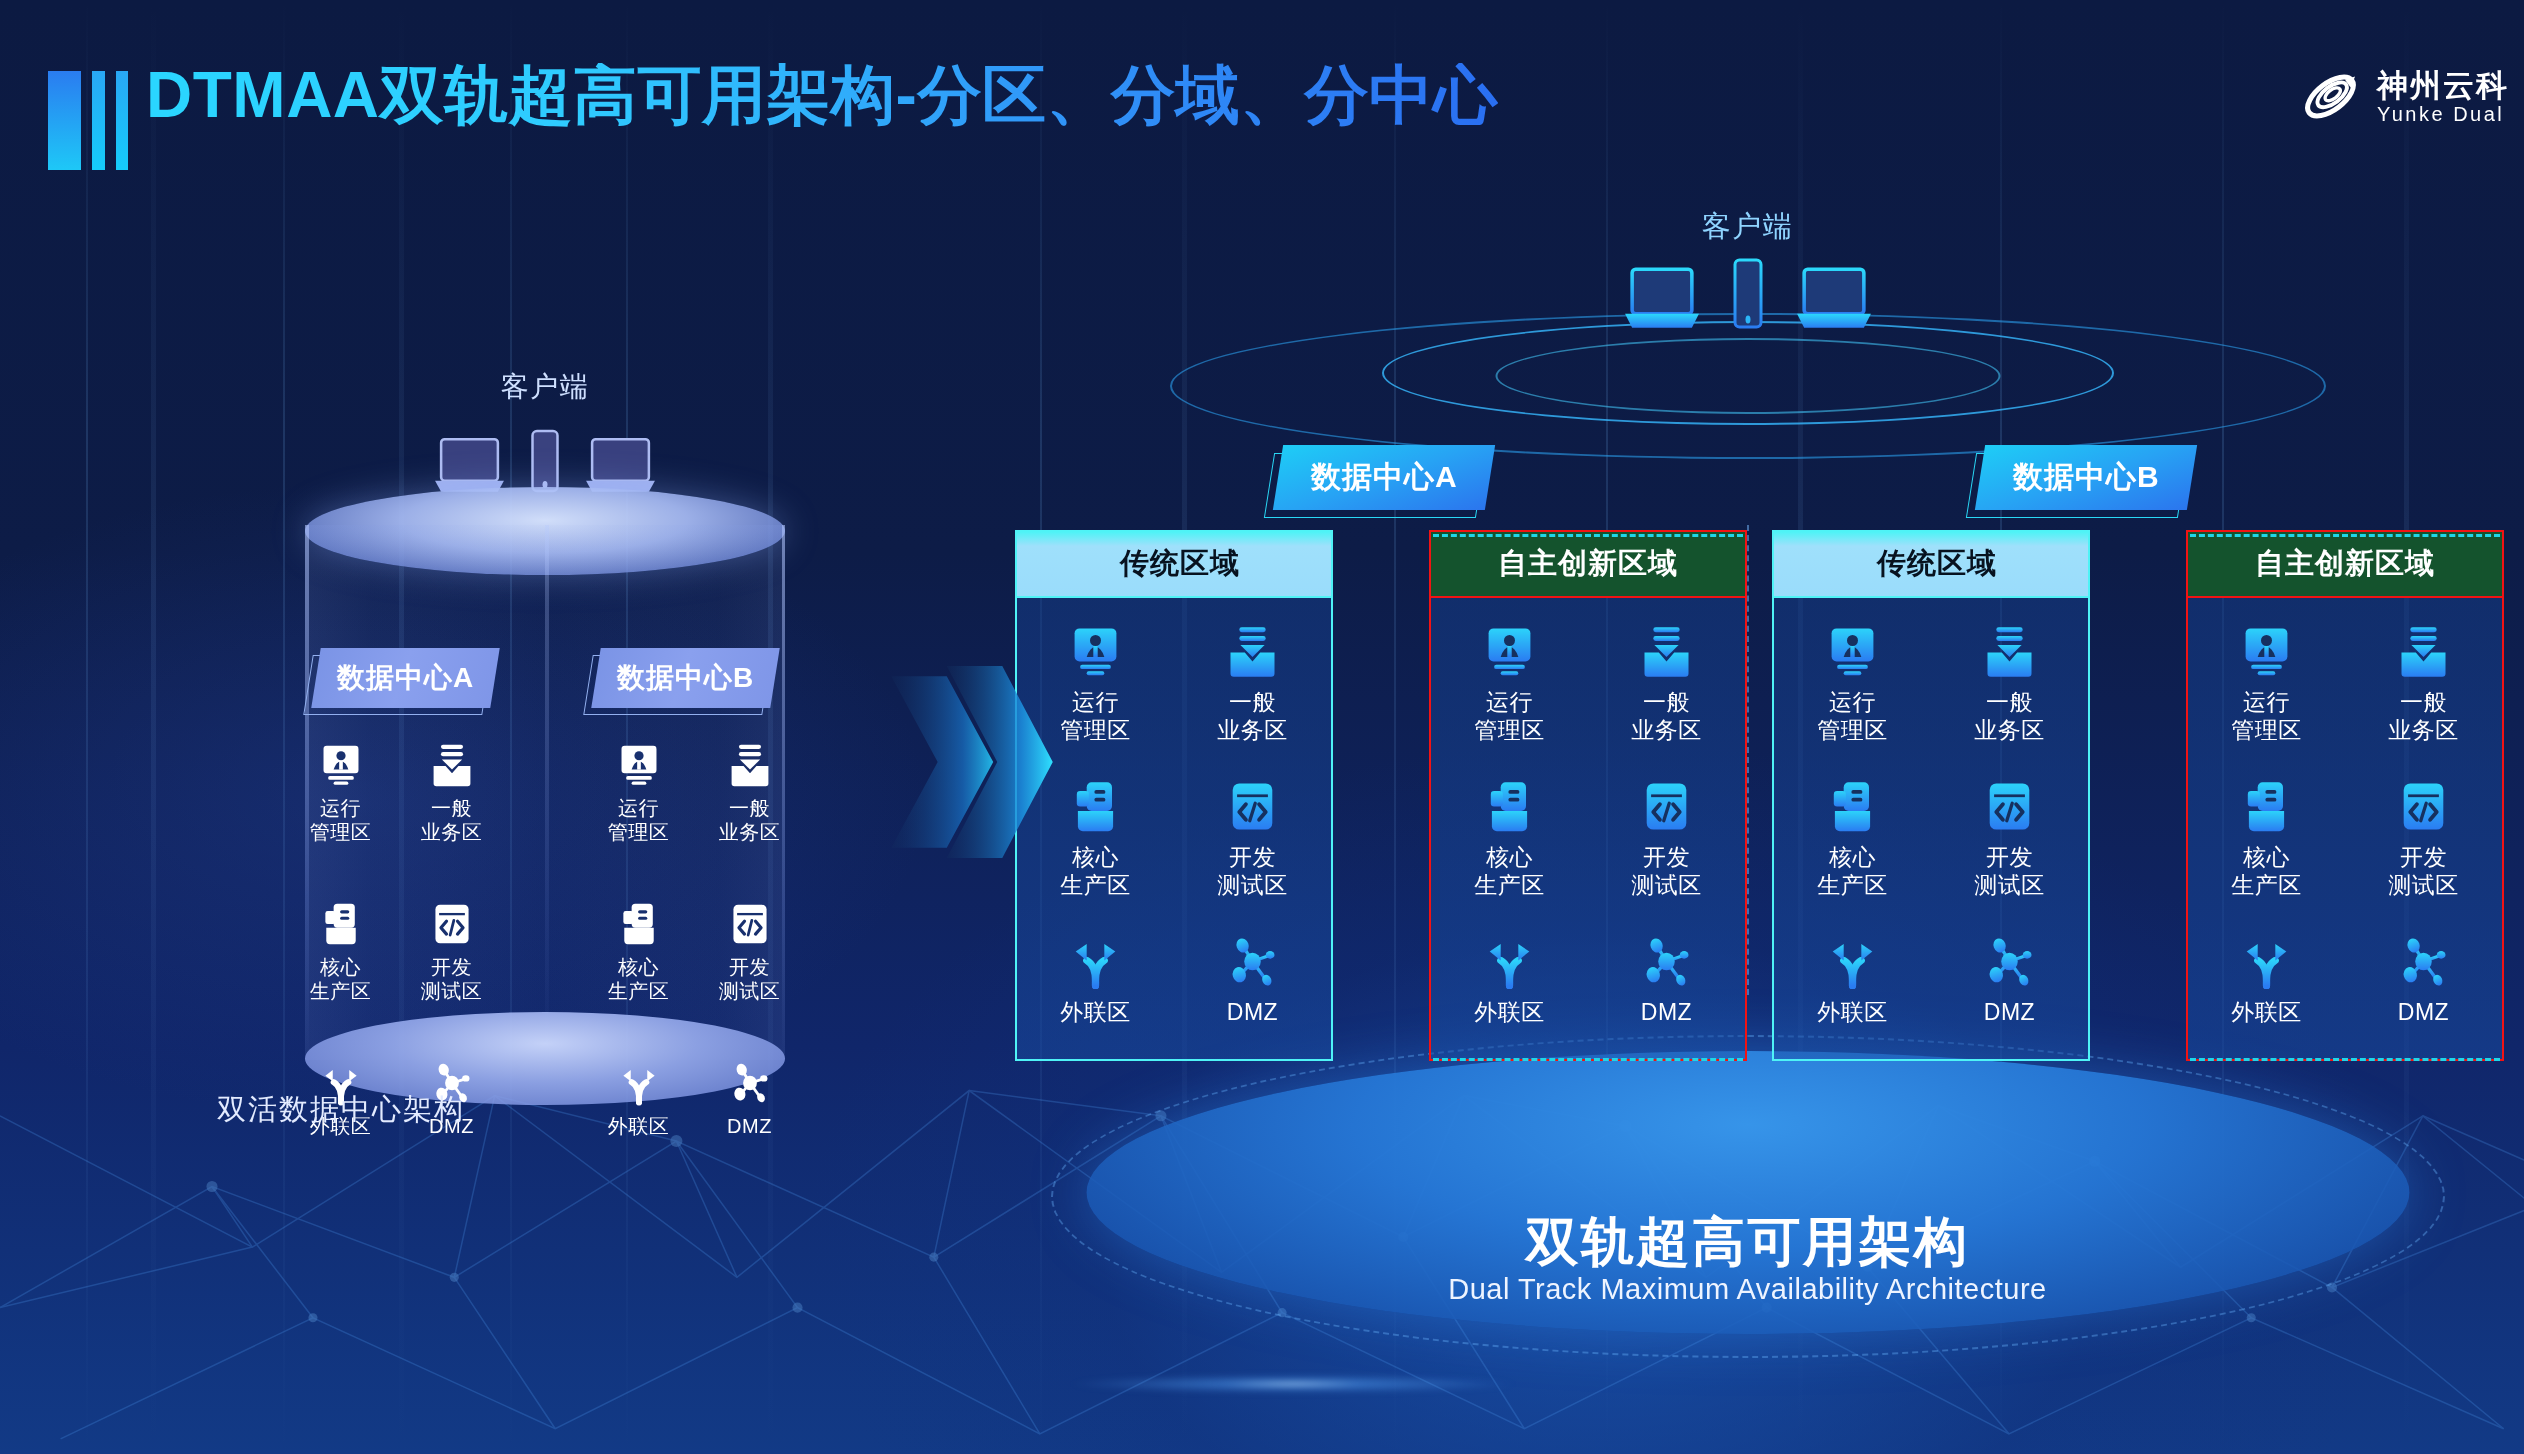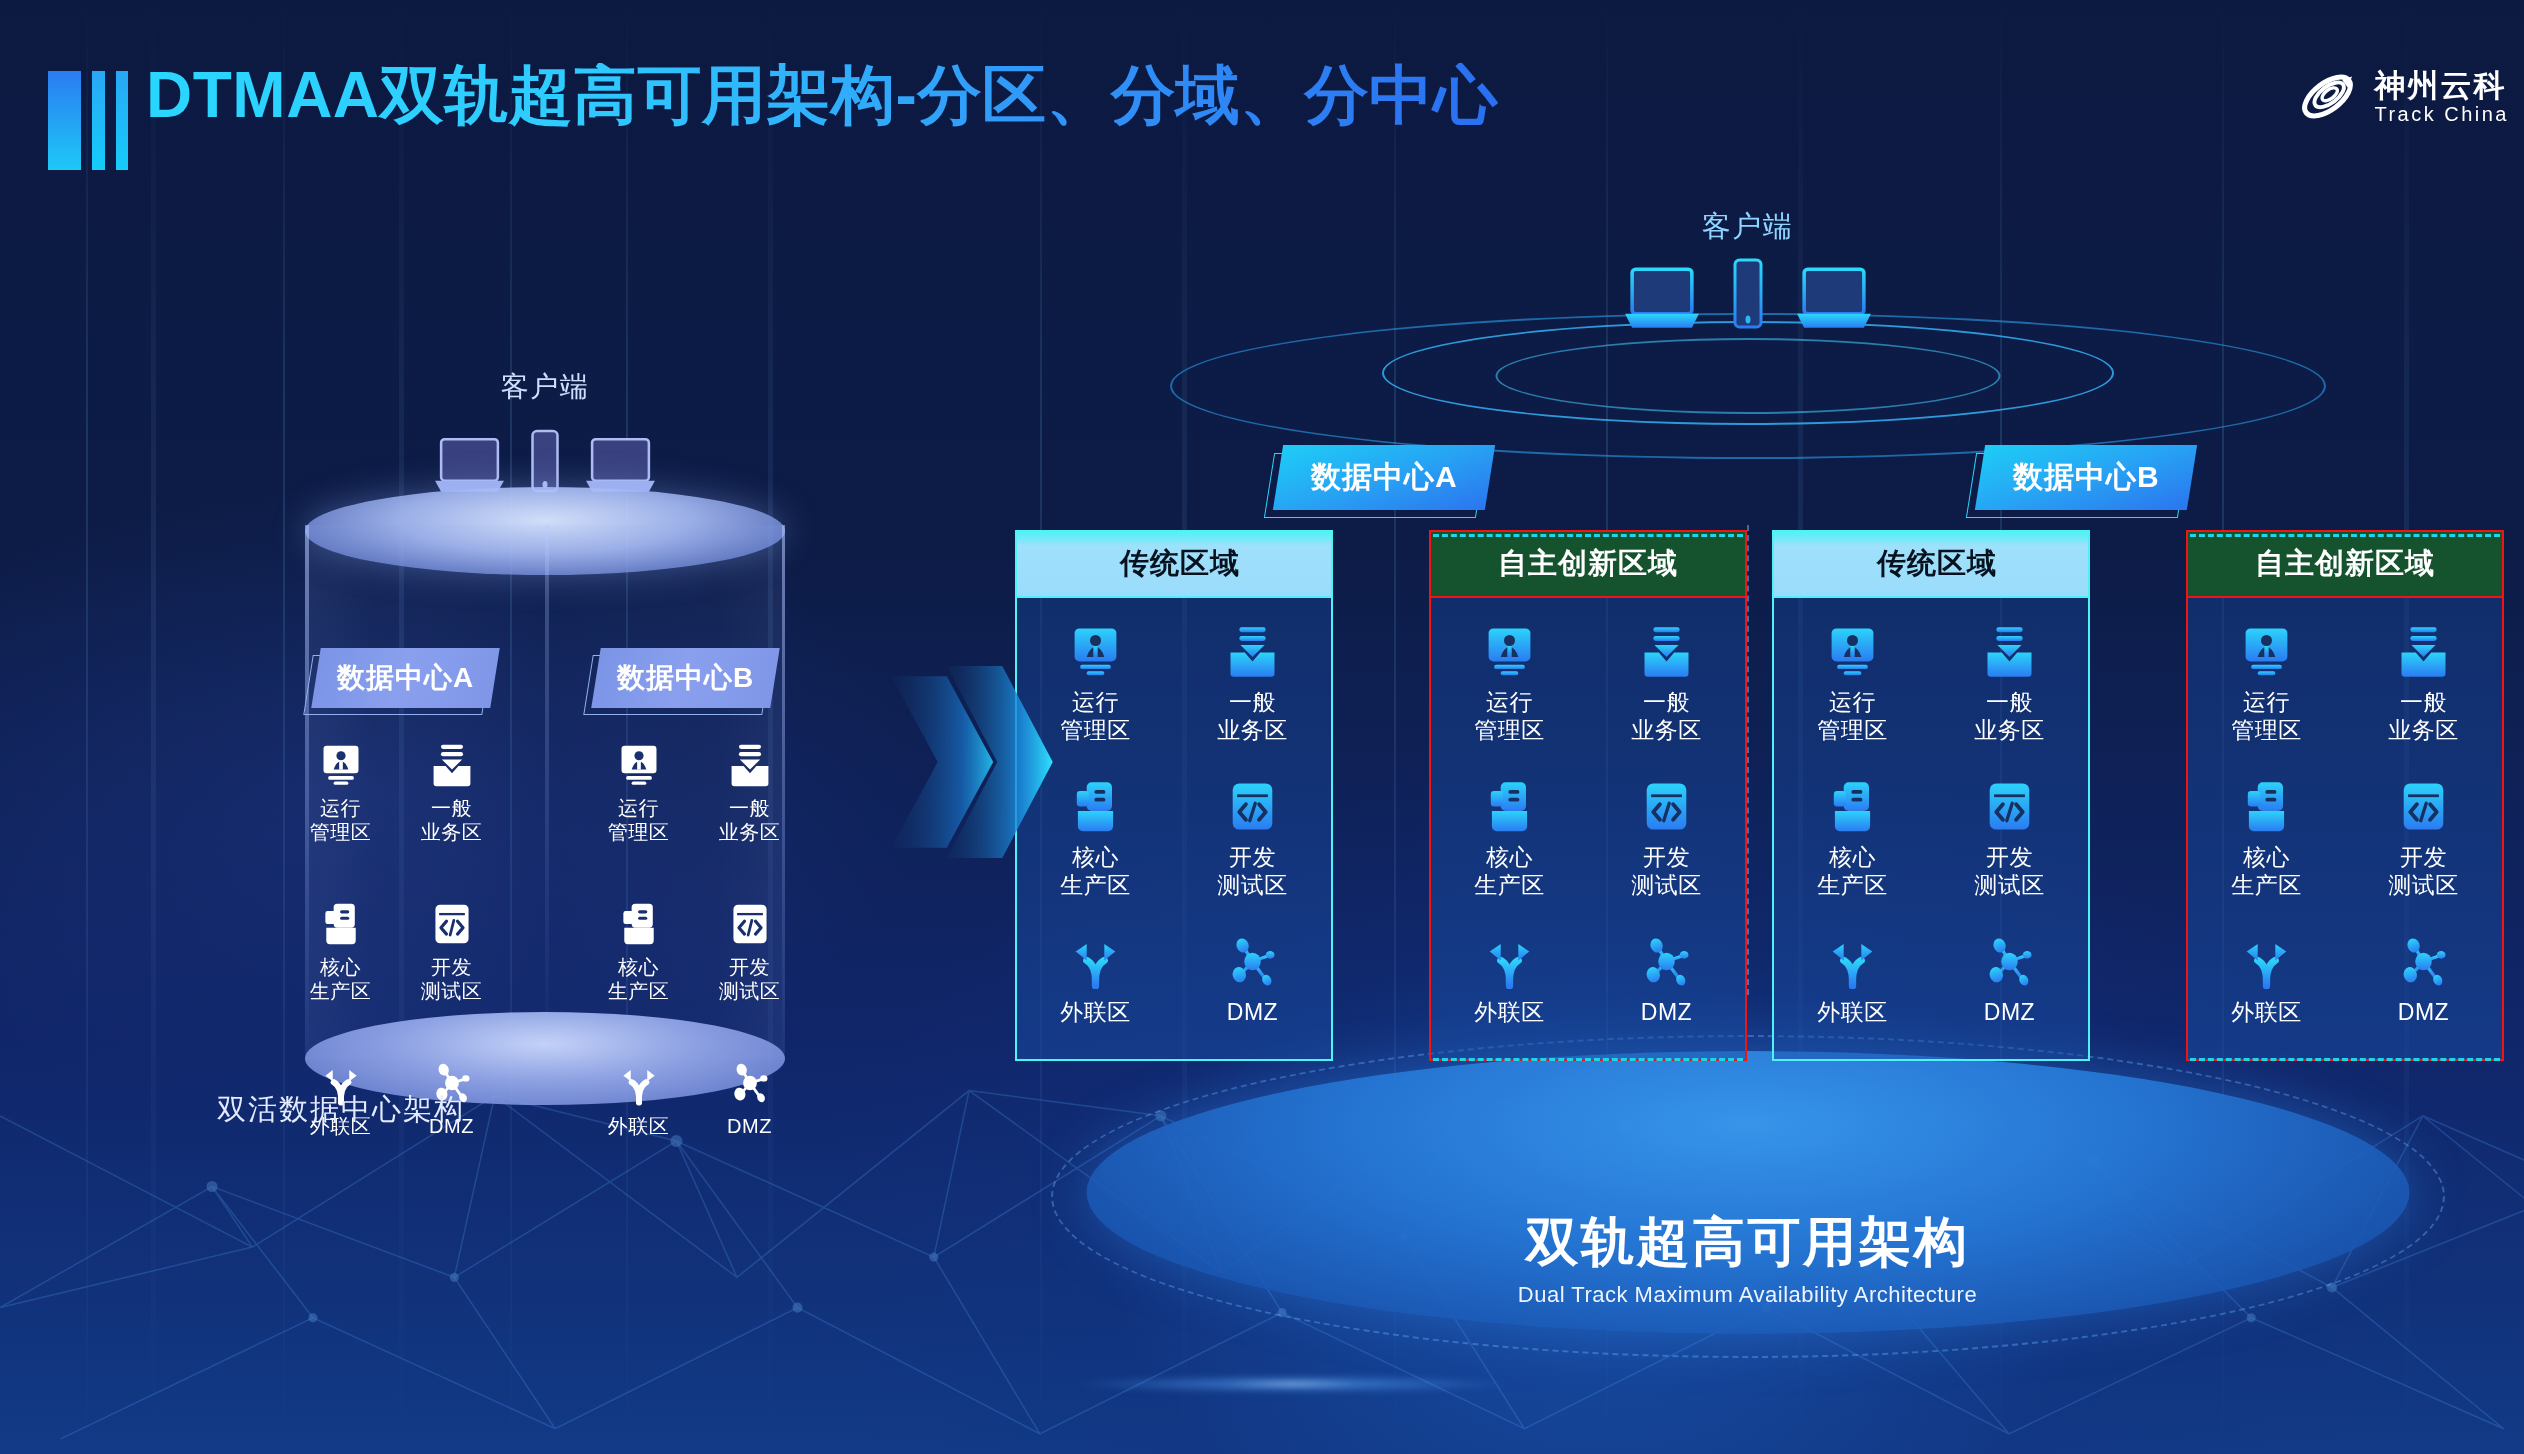--- a/index.html
+++ b/index.html
@@ -135,21 +135,21 @@
     background:linear-gradient(180deg,rgba(20,60,135,.55) 0%,rgba(25,78,165,.48) 100%);}
   .zpanel.trad .zbody{border-color:#4ff3f6;}
   .zpanel.inno .zbody{border-color:#f21313;}
   .zrow{display:flex;justify-content:space-around;}
   .zone{width:126px;display:flex;flex-direction:column;align-items:center;gap:10px;}
   .zone .ic{width:55px;height:55px;}
   .zone .lb{font-size:23px;line-height:1.2;color:#fff;text-align:center;white-space:pre-line;letter-spacing:0.5px;}
 
   .r-caption{position:absolute;left:0;top:1035px;width:100%;text-align:center;}
   .r-cap-cn{font-size:53px;font-weight:bold;color:#fff;letter-spacing:2.5px;line-height:1.15;}
-  .r-cap-en{font-size:22px;color:#eef4ff;letter-spacing:0.5px;margin-top:9px;}
+  .r-cap-en{font-size:29px;color:#eef4ff;letter-spacing:0.5px;}
 </style>
 </head>
 <body>
 
 <div class="bg">
   <div class="bg-base"></div>
 
   <div class="bg-streaks">
     <div class="streak" style="left:86px;"></div>
     <div class="streak w" style="left:151px;"></div>
@@ -216,21 +216,21 @@
     <svg class="logo-mark" viewBox="0 0 120 120">
       <g fill="none" stroke="#ffffff" stroke-linecap="round">
         <ellipse cx="60" cy="60" rx="48" ry="24" transform="rotate(-37 60 60)" stroke-width="9"></ellipse>
         <ellipse cx="63" cy="57" rx="31" ry="15" transform="rotate(-37 63 57)" stroke-width="7"></ellipse>
         <ellipse cx="64" cy="56" rx="16" ry="8" transform="rotate(-37 64 56)" stroke-width="6"></ellipse>
       </g>
       <path d="M86 30 L104 24 L96 44 Z" fill="#ffffff"></path>
     </svg>
     <div class="logo-text">
       <div class="logo-cn">神州云科</div>
-      <div class="logo-en">Track  China</div>
+      <div class="logo-en">Yunke  Dual</div>
     </div>
   </div>
 </div>
 
 <div class="left-wrap">
   <div class="clients-label">客户端</div>
 
   <div class="l-devices">
     <svg width="75" height="56" viewBox="0 0 148 110">
       <rect x="18" y="4" width="112" height="82" rx="7" fill="#39417f" stroke="#aebcf2" stroke-width="5"></rect>

